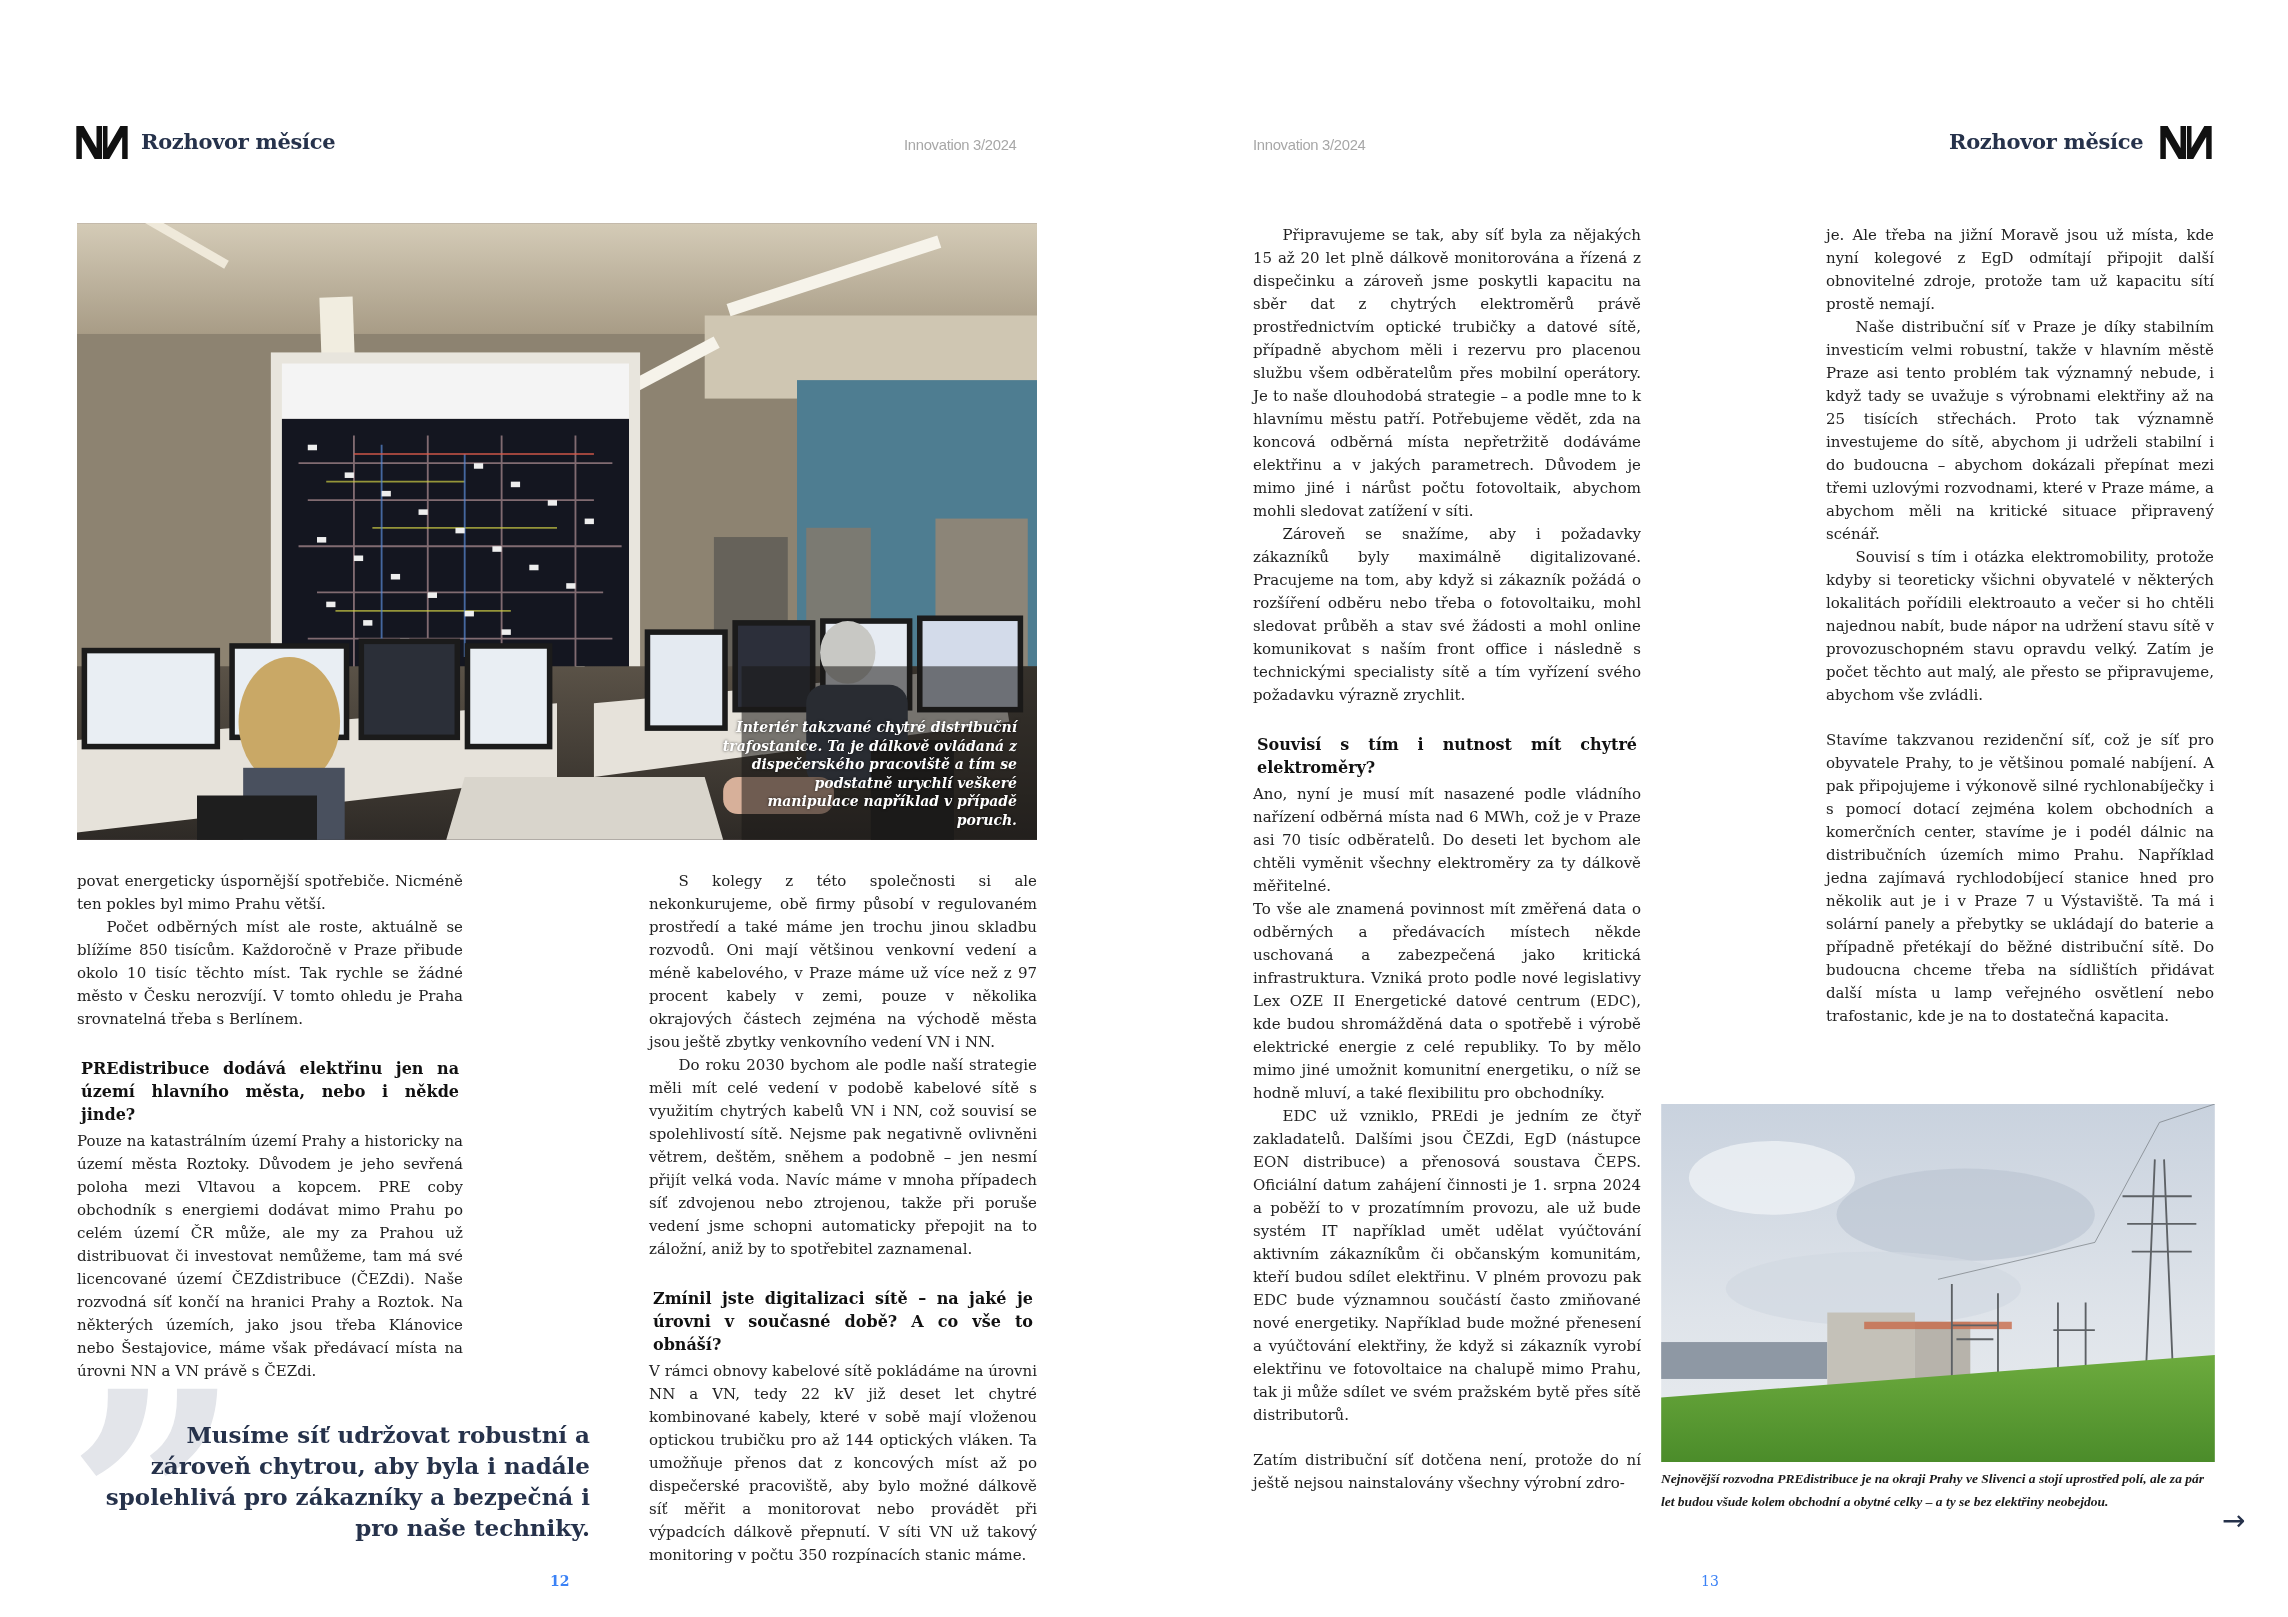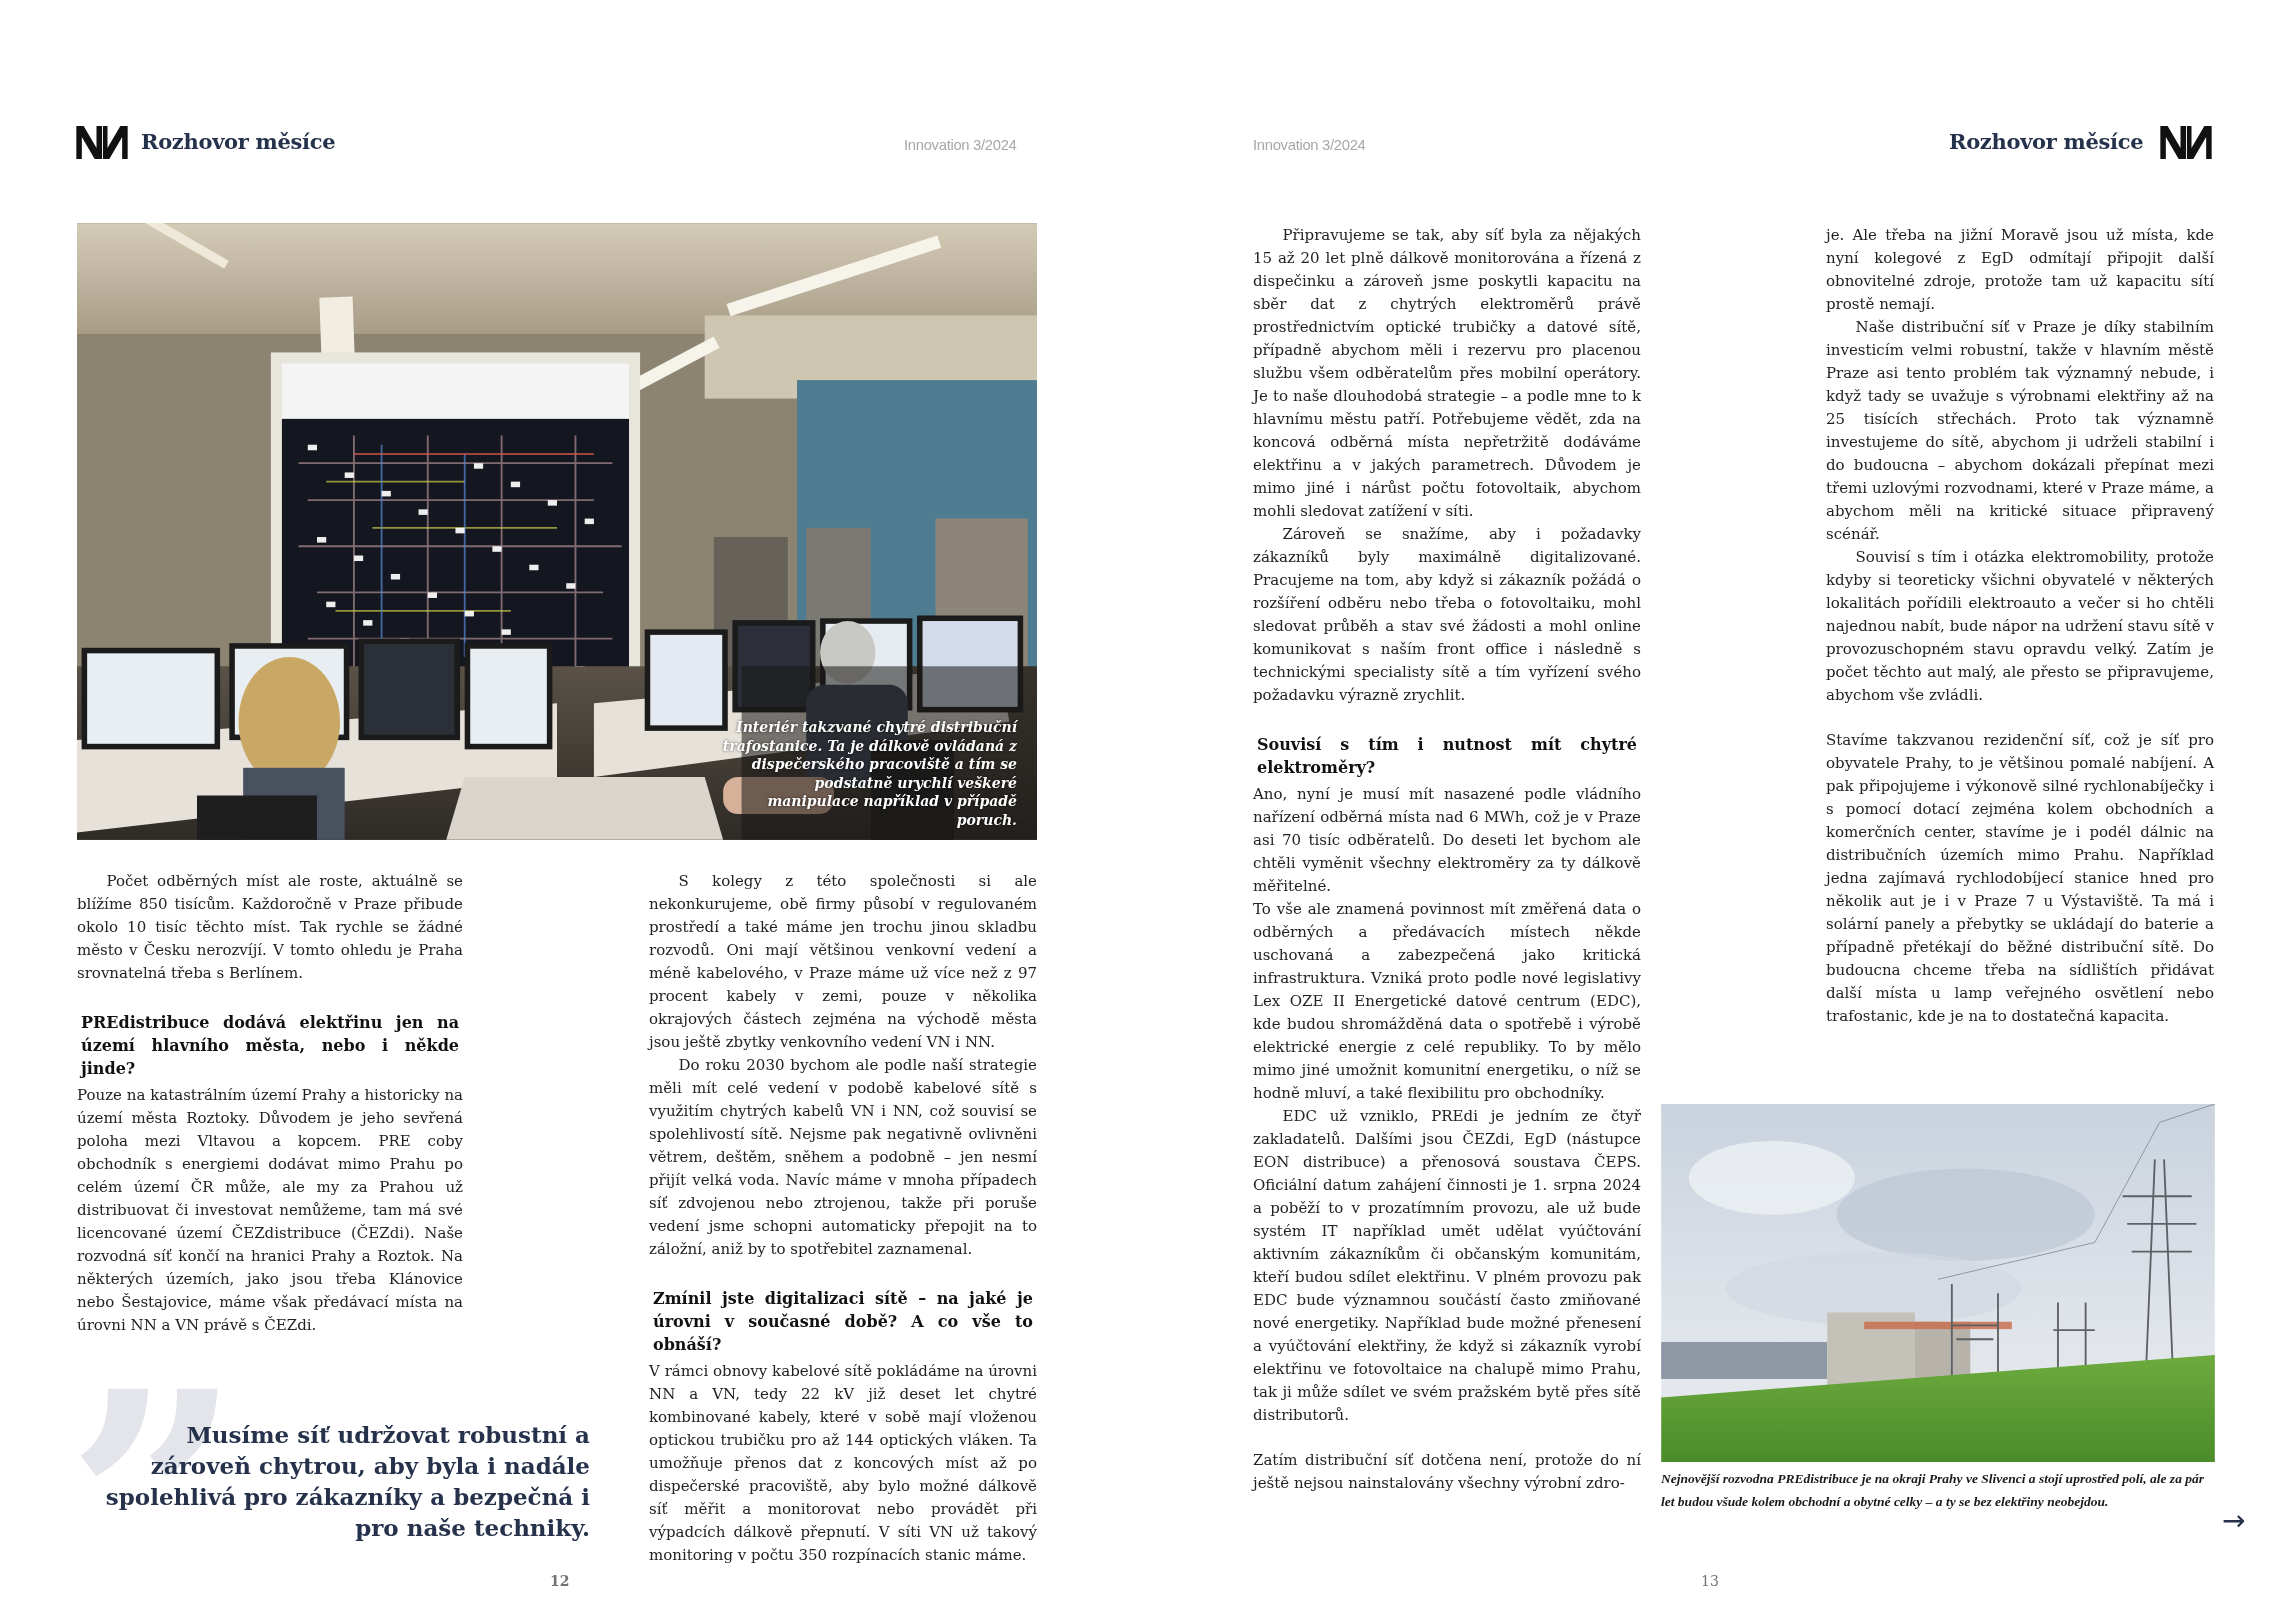--- a/index.html
+++ b/index.html
@@ -19,21 +19,21 @@
   .photo { position:absolute; overflow:hidden; }
   .caption-overlay { position:absolute; right:20px; bottom:11px; width:295px; text-align:right;
          font-family:"DejaVu Serif", serif; font-style:italic; font-weight:bold; font-size:14px;
          line-height:18.5px; color:#ffffff; text-shadow:0 0 2.8px rgba(0,0,0,0.7); }
   .caption-below { position:absolute; font-family:Liberation Serif, serif; font-style:italic; font-weight:bold;
          font-size:13.5px; line-height:23px; color:#1a1a1a; }
   .pullquote { position:absolute; font-family:"DejaVu Serif", serif; font-weight:bold; font-size:23px;
          line-height:31px; text-align:right; color:#26324b; }
   .quote-mark { position:absolute; font-family:"DejaVu Serif", serif; font-weight:bold; font-size:305px;
          line-height:1; color:#e3e5ea; }
-  .page-num { position:absolute; font-family:"DejaVu Serif", serif; font-weight:bold; font-size:14px; color:#737373; }
+  .page-num { position:absolute; font-family:"DejaVu Serif", serif; font-weight:bold; font-size:14px; color:#3b82f6; }
   .next-arrow { position:absolute; font-family:"DejaVu Sans", sans-serif; font-size:28px; color:#26324b; cursor:pointer; }
 </style>
 </head>
 <body>
 
 <svg class="logo" style="left:76px; top:126px;" viewBox="0 0 56 36">
   <polygon points="0,0 8,0 22,24 22,0 28,0 28,36 20,36 6,12 6,36 0,36" fill="#111"></polygon>
   <polygon points="56,0 48,0 34,24 34,0 29,0 29,36 36,36 50,12 50,36 56,36" fill="#111"></polygon>
 </svg>
 <div class="section-title" style="left:141px; top:129px;">Rozhovor měsíce</div>
@@ -138,20 +138,21 @@
     <rect x="790" y="500" width="110" height="110" fill="#3c4656" rx="20"></rect>
     <rect x="700" y="600" width="120" height="40" fill="#d7b09a" rx="16"></rect>
     <rect x="860" y="560" width="90" height="108" fill="#1e1e1e"></rect>
 
     <rect x="720" y="480" width="320" height="188" fill="#1a1816" opacity="0.55"></rect>
   </svg>
   <div class="caption-overlay">Interiér takzvané chytré distribuční trafostanice. Ta je dálkově ovládaná z dispečerského pracoviště a tím se podstatně urychlí veškeré manipulace například v případě poruch.</div>
 </div>
 
 <div class="col" style="left:77px; top:870px; width:386px;">
+  <p>povat energeticky úspornější spotřebiče. Nicméně ten pokles byl mimo Prahu větší.</p>
   <p class="ind">Počet odběrných míst ale roste, aktuálně se blížíme 850 tisícům. Každoročně v Praze přibude okolo 10 tisíc těchto míst. Tak rychle se žádné město v Česku nerozvíjí. V tomto ohledu je Praha srovnatelná třeba s Berlínem.</p>
   <div class="gap"></div>
   <h3>PREdistribuce dodává elektřinu jen na území hlavního města, nebo i někde jinde?</h3>
   <p>Pouze na katastrálním území Prahy a historicky na území města Roztoky. Důvodem je jeho sevřená poloha mezi Vltavou a kopcem. PRE coby obchodník s energiemi dodávat mimo Prahu po celém území ČR může, ale my za Prahou už distribuovat či investovat nemůžeme, tam má své licencované území ČEZdistribuce (ČEZdi). Naše rozvodná síť končí na hranici Prahy a Roztok. Na některých územích, jako jsou třeba Klánovice nebo Šestajovice, máme však předávací místa na úrovni NN a VN právě s ČEZdi.</p>
 </div>
 
 <div class="quote-mark" style="left:66px; top:1352px;">”</div>
 <div class="pullquote" style="left:92px; top:1419px; width:498px;">Musíme síť udržovat robustní a zároveň chytrou, aby byla i nadále spolehlivá pro zákazníky a bezpečná i pro naše techniky.</div>
 
 <div class="page-num" style="left:550px; top:1573px;">12</div>

